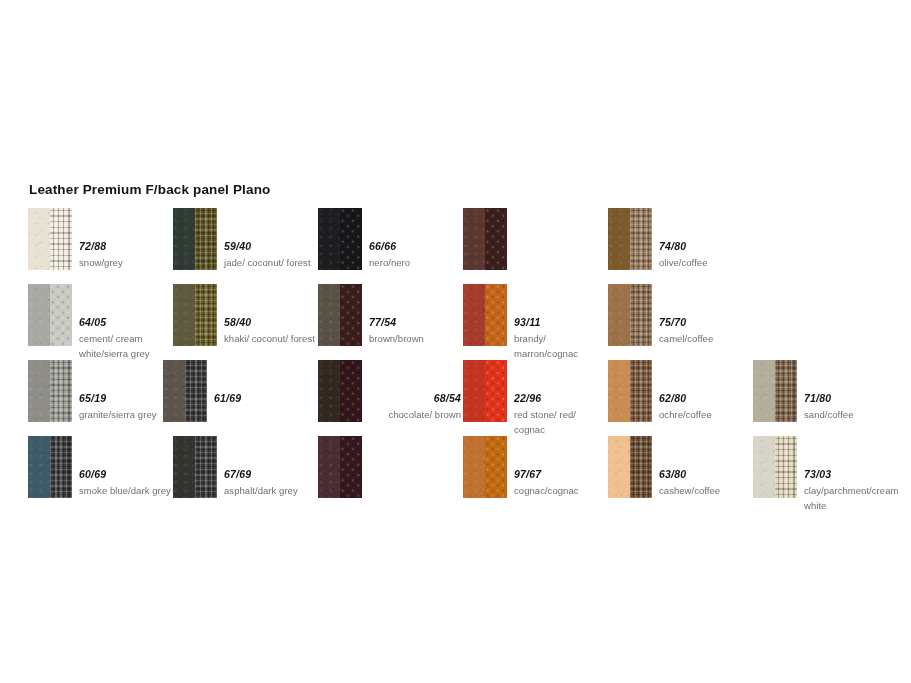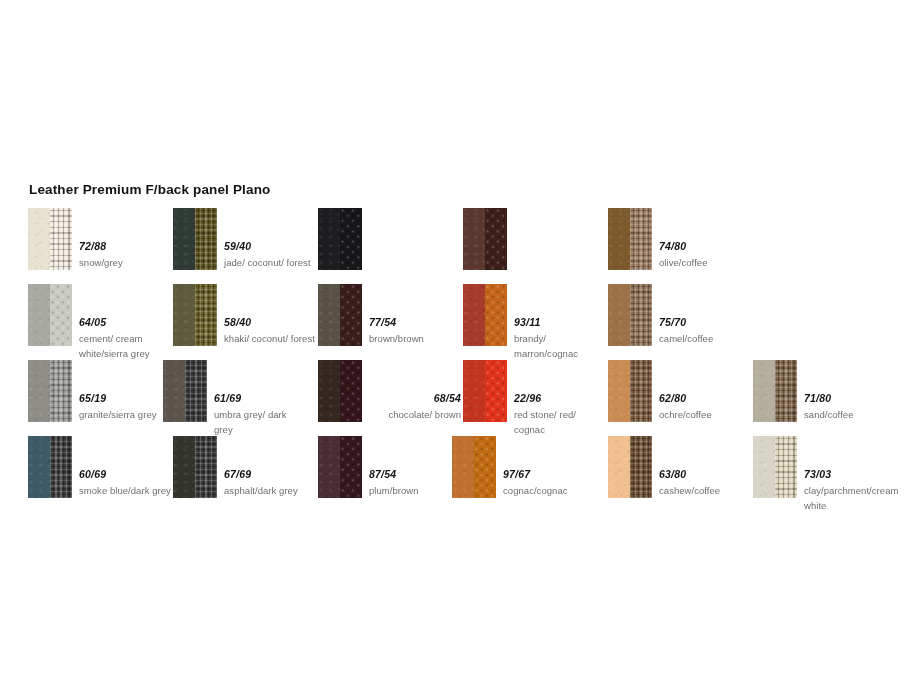--- a/index.html
+++ b/index.html
@@ -169,20 +169,24 @@
       </div>
       <div class="swatch-card" style="left: 290px; top: 0px;">
         <div class="swatch-chip">
           <div class="chip-left" style="background: rgb(29, 29, 32);">
             <div class="grain"></div>
           </div>
           <div class="chip-right" style="background: rgb(23, 23, 26);">
             <div class="weave knob"></div>
           </div>
         </div>
+        <div class="swatch-text">
+          <div class="swatch-code">66/66</div>
+          <div class="swatch-desc">nero/nero</div>
+        </div>
       </div>
       <div class="swatch-card" style="left: 435px; top: 0px;">
         <div class="swatch-chip">
           <div class="chip-left" style="background: rgb(90, 56, 47);">
             <div class="grain"></div>
           </div>
           <div class="chip-right" style="background: rgb(60, 31, 27);">
             <div class="weave knob"></div>
           </div>
         </div>
@@ -289,21 +293,20 @@
         <div class="swatch-chip">
           <div class="chip-left" style="background: rgb(93, 84, 76);">
             <div class="grain"></div>
           </div>
           <div class="chip-right" style="background: rgb(59, 59, 61);">
             <div class="weave"></div>
           </div>
         </div>
         <div class="swatch-text">
           <div class="swatch-code">61/69</div>
-          <div class="swatch-desc">umbra grey/ dark grey</div>
         </div>
       </div>
       <div class="swatch-card" style="left: 290px; top: 152px; text-align: right;">
         <div class="swatch-chip">
           <div class="chip-left" style="background: rgb(51, 39, 31);">
             <div class="grain"></div>
           </div>
           <div class="chip-right" style="background: rgb(51, 21, 26);">
             <div class="weave knob"></div>
           </div>
@@ -385,26 +388,22 @@
       </div>
       <div class="swatch-card" style="left: 290px; top: 228px;">
         <div class="swatch-chip">
           <div class="chip-left" style="background: rgb(74, 44, 51);">
             <div class="grain"></div>
           </div>
           <div class="chip-right" style="background: rgb(52, 24, 29);">
             <div class="weave knob"></div>
           </div>
         </div>
-        <div class="swatch-text">
-          <div class="swatch-code">87/54</div>
-          <div class="swatch-desc">plum/brown</div>
-        </div>
-      </div>
-      <div class="swatch-card" style="left: 424px; top: 228px; text-decoration: underline;">
+      </div>
+      <div class="swatch-card" style="left: 435px; top: 228px; text-decoration: underline;">
         <div class="swatch-chip">
           <div class="chip-left" style="background: rgb(193, 113, 47);">
             <div class="grain"></div>
           </div>
           <div class="chip-right" style="background: rgb(192, 106, 18);">
             <div class="weave knob"></div>
           </div>
         </div>
         <div class="swatch-text">
           <div class="swatch-code">97/67</div>

